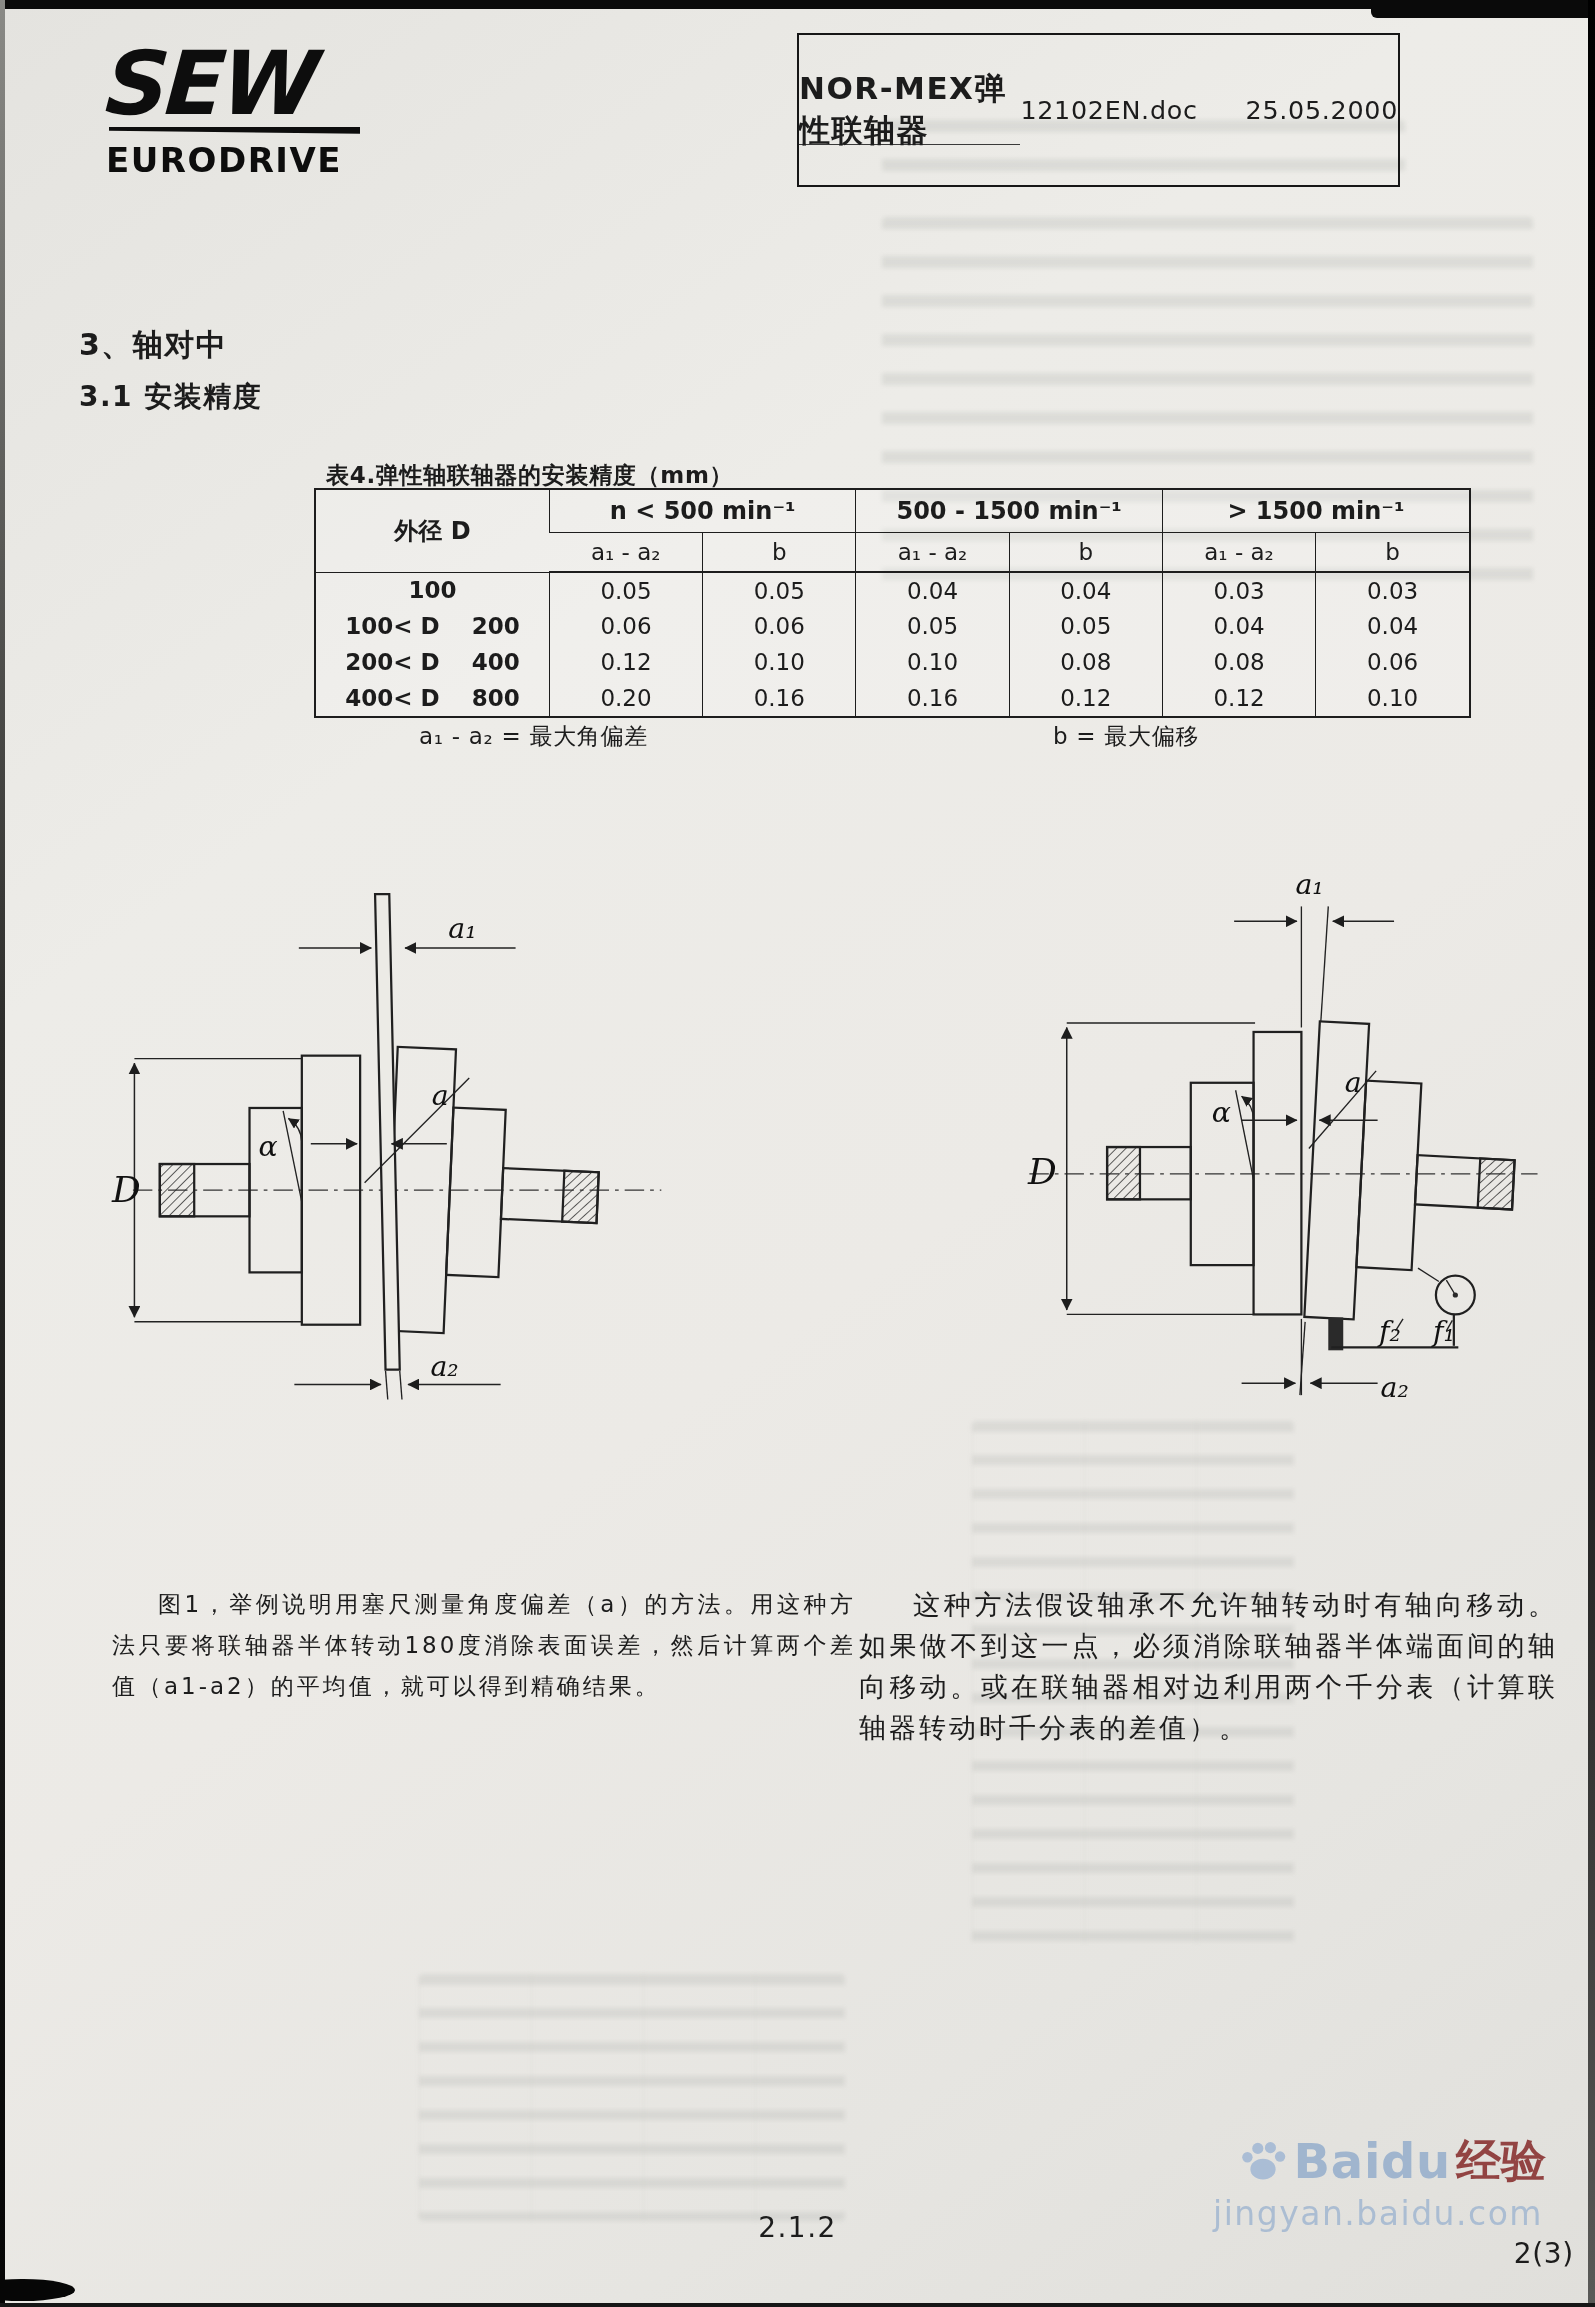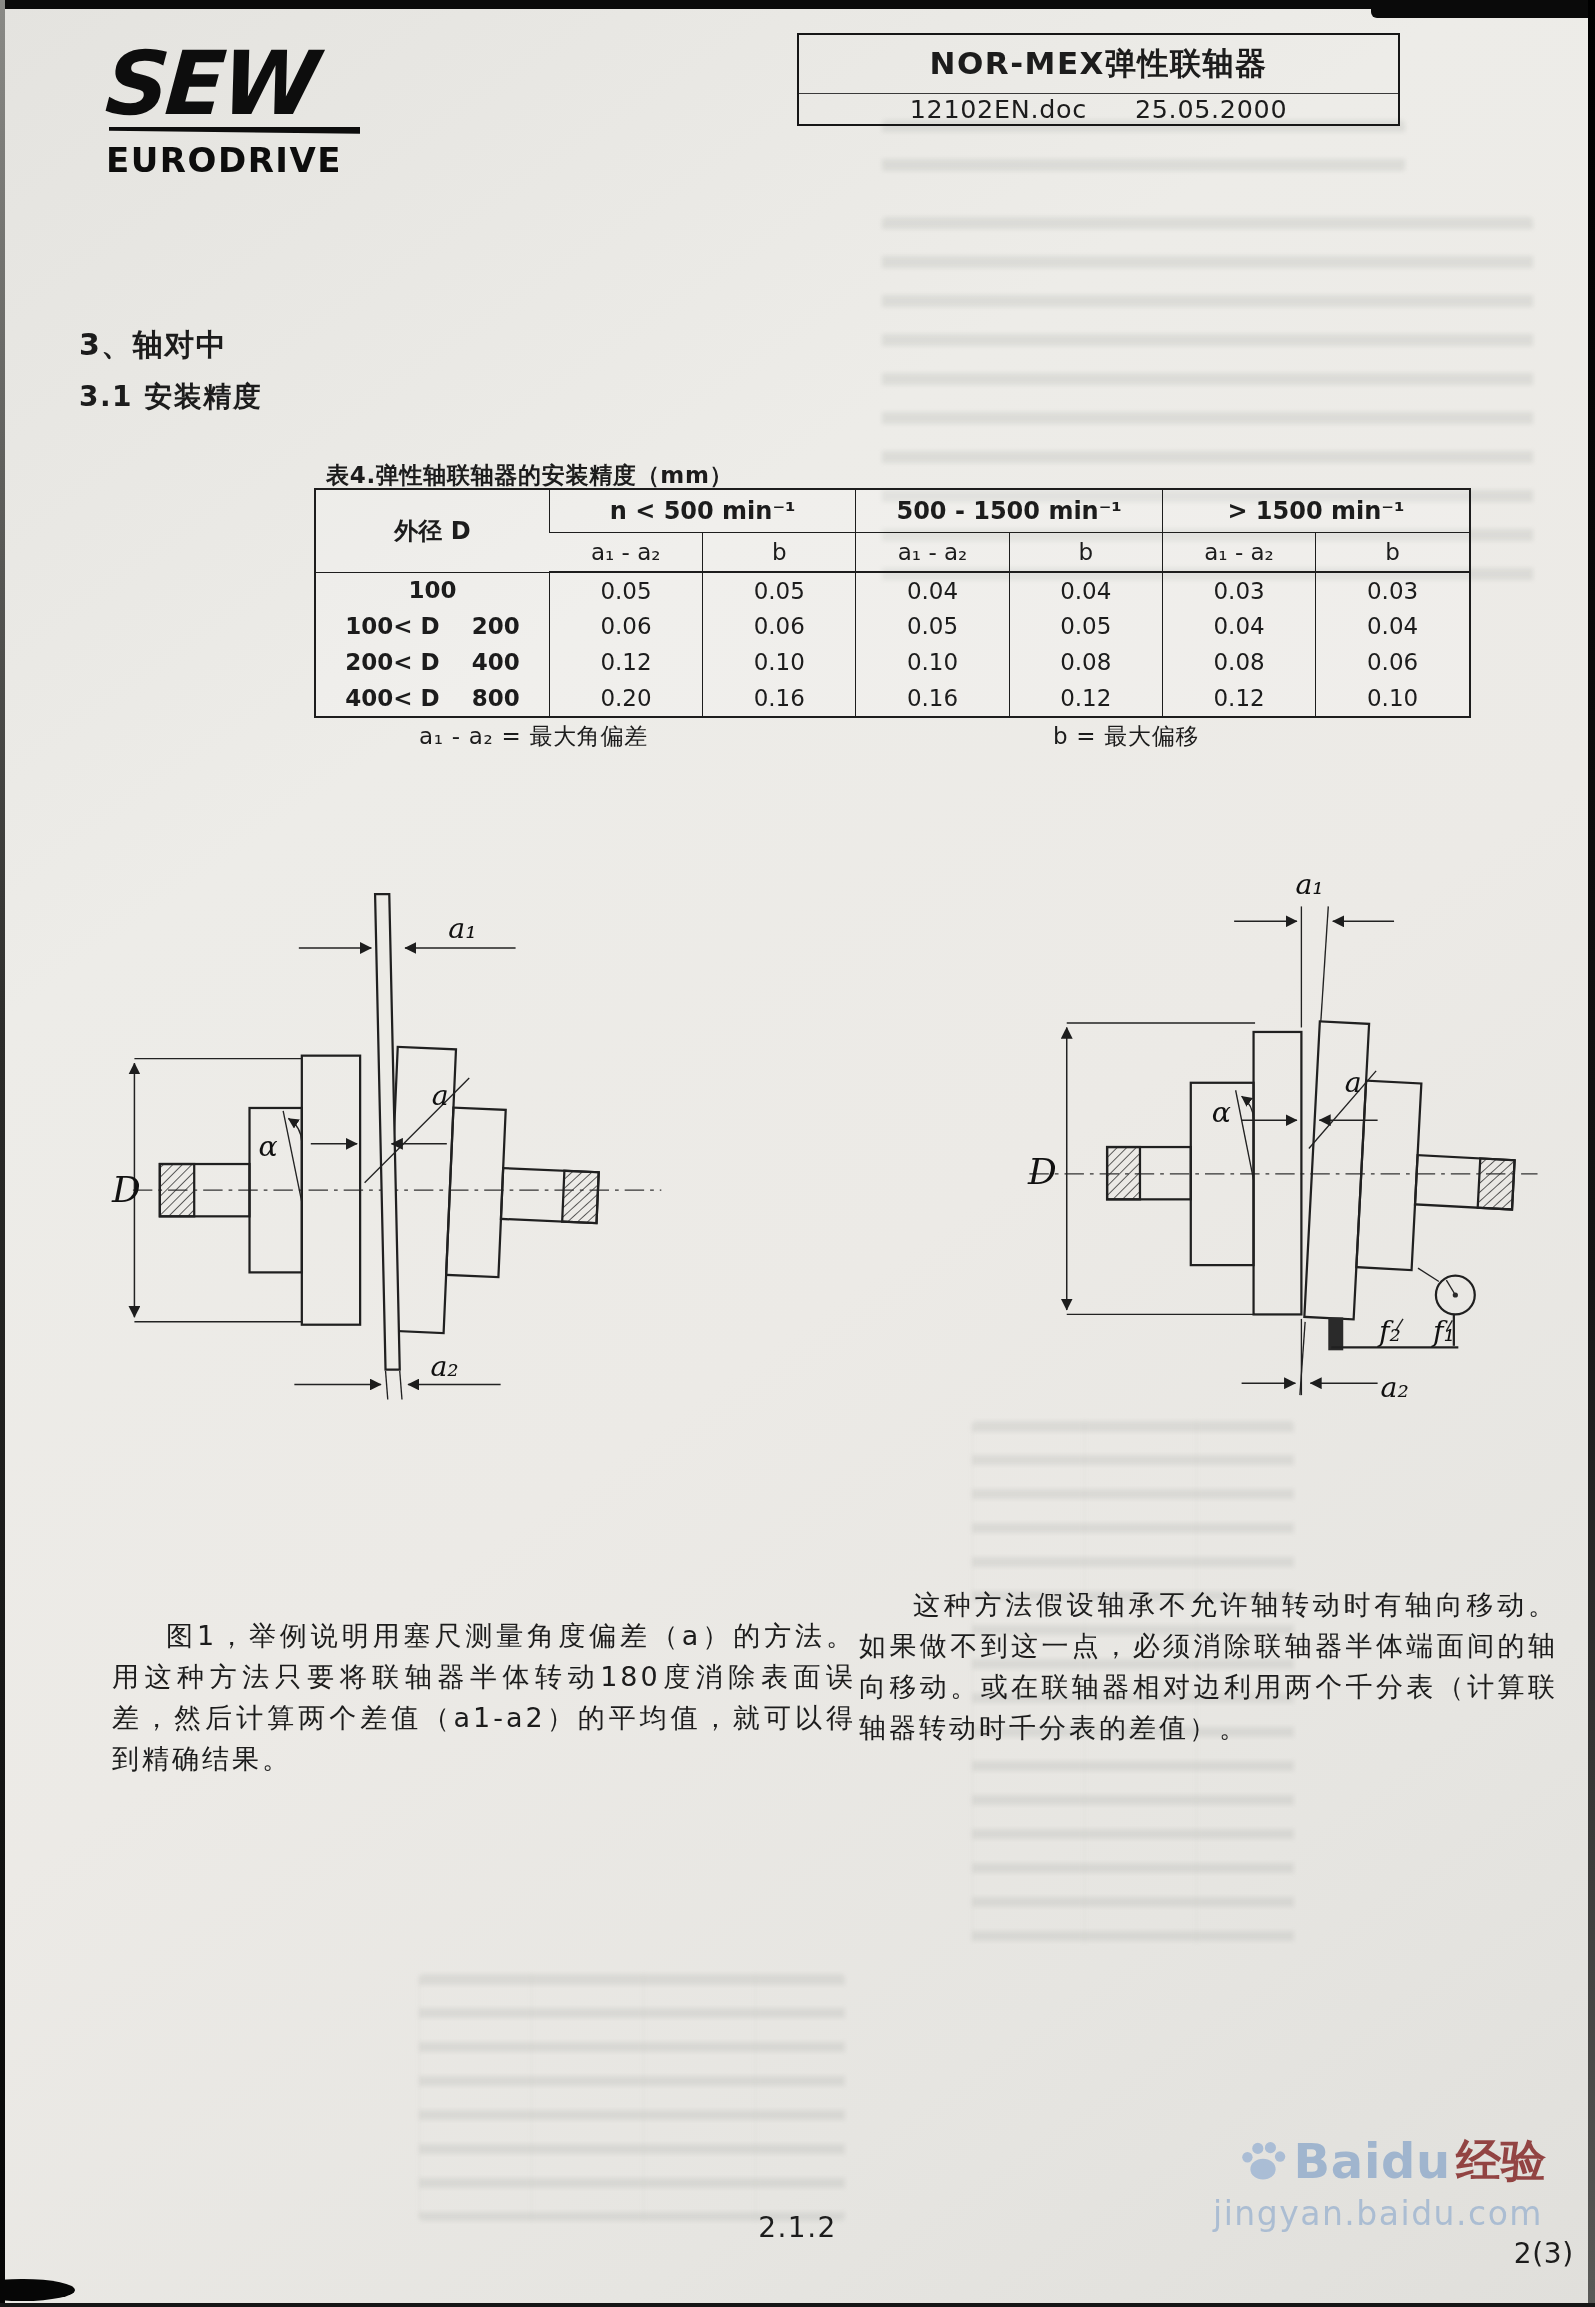--- a/index.html
+++ b/index.html
@@ -37,22 +37,22 @@
   .logo { left:106px; top:42px; }
   .logo-sew {
     font-family:"DejaVu Sans", sans-serif; font-weight:900; font-style:italic;
     font-size:88px; line-height:0.95; letter-spacing:-3.7px; color:#0d0d0d; transform:skewX(-4deg);
   }
   .logo-rule { width:251px; height:6.7px; background:#0d0d0d; margin:1.5px 0 6px 3px; clip-path:polygon(0 0,100% 0,100% 100%,0 55%); }
   .logo-sub { font-weight:800; font-size:34px; letter-spacing:1.5px; color:#0d0d0d; }
 
   
   .header-box {
-    left:797px; top:33px; width:603px; height:93px;
-    border:2.2px solid #161616; display:flex; flex-direction:column;
+    left:797px; top:33px; width:603px; height:154px;
+    border:2.2px solid #161616; display:flex; flex-direction:row;align-items:center;
   }
   .header-title-row { height:70px; display:flex; align-items:center; justify-content:center;
     border-bottom:1.5px solid #3a3a3a; }
   .header-title { font-size:31px; font-weight:600; letter-spacing:1.5px; }
   .header-sub-row { flex:1; display:flex; align-items:center; justify-content:center; gap:48px; }
   .header-sub-row span { font-size:25.4px; letter-spacing:0.7px; }
 
   
   .heading-1 { left:79px; top:325px; font-size:30px; font-weight:700; letter-spacing:1.5px; }
   .heading-2 { left:79px; top:378px; font-size:28px; font-weight:700; letter-spacing:1.5px; }
@@ -79,22 +79,22 @@
   .part { stroke:#202020; stroke-width:3; fill:none; }
   .gauge { fill:#ecebe6; stroke:#202020; stroke-width:3; }
   .dim { stroke:#222; stroke-width:2; fill:none; }
   .thin { stroke:#222; stroke-width:1.8; fill:none; }
   .cl { stroke:#333; stroke-width:1.8; stroke-dasharray:26 8 5 8; fill:none; }
   .solid { fill:#2a2a2a; stroke:none; }
   .lbl { stroke:none; fill:#111; font-family:"DejaVu Serif", serif; font-style:italic; font-size:38px; }
   .lbl.big { font-size:48px; }
 
   
-  .para-left { left:112px; top:1584px; width:744px; font-size:27px; line-height:41px;
-               letter-spacing:3px; text-align:justify;margin-top:31px; }
+  .para-left { left:112px; top:1584px; width:744px; font-size:23px; line-height:41px;
+               letter-spacing:3px; text-align:justify; }
   .para-right { left:859px; top:1584px; width:699px; font-size:27px; line-height:41px;
                letter-spacing:3px; text-align:justify; }
   .para-left p, .para-right p { text-indent:2em; }
 
   
   .watermark { right:49px; top:2131px; display:flex; align-items:center; gap:5px; opacity:0.8; }
   .wm-brand { font-size:48px; font-weight:700; color:#90abcb; letter-spacing:0.7px; }
   .wm-brand-cn { font-size:45px; font-weight:700; color:#7f1d1d; }
   .wm-url { right:52px; top:2194px; font-size:33px; color:#a2b7d1; letter-spacing:1.5px; opacity:0.85; }
 

